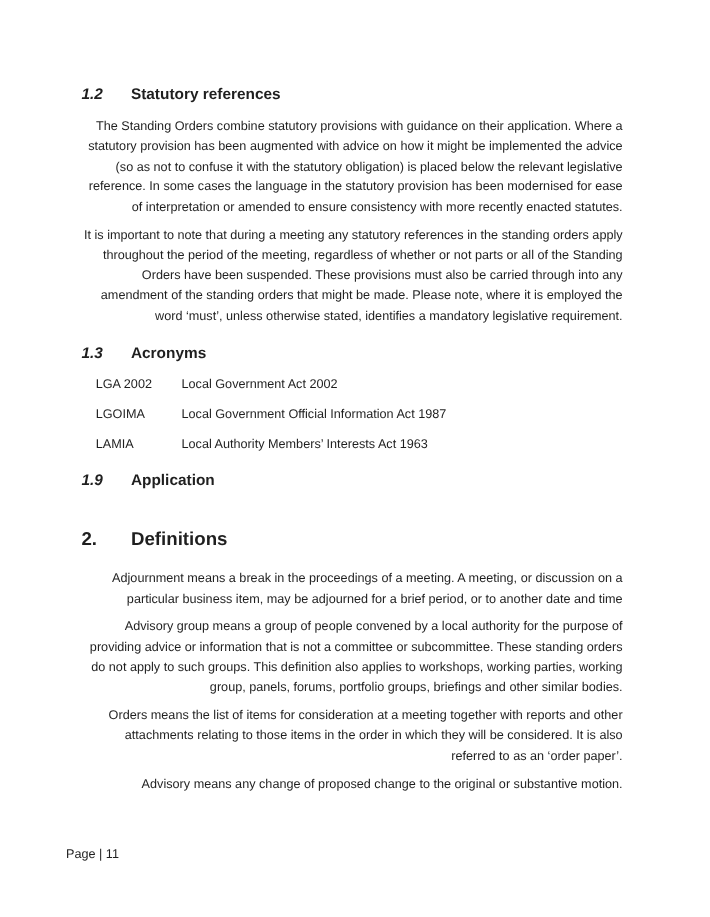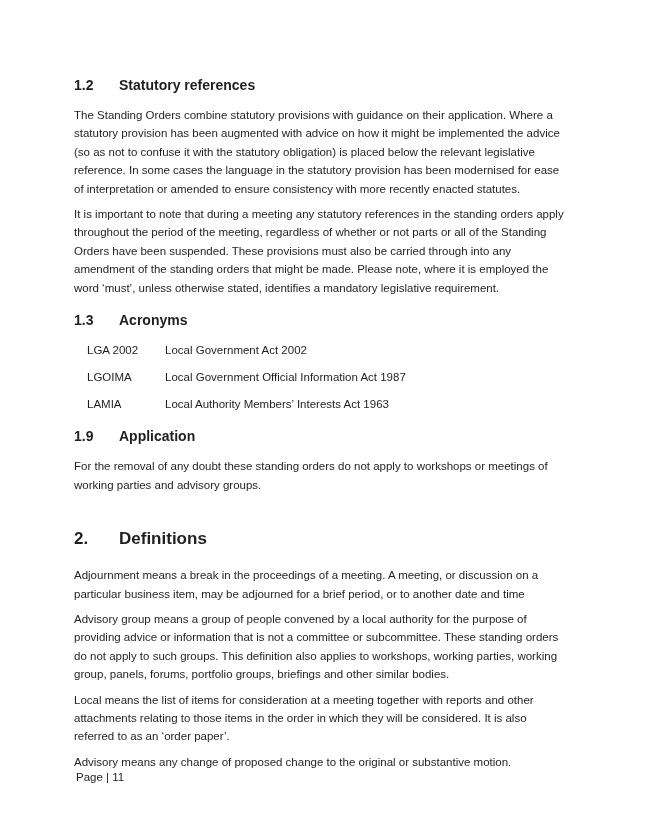--- a/index.html
+++ b/index.html
@@ -18,34 +18,34 @@
     background: #ffffff;
     padding: 76px 80px 0 74px;
   }
   .content { width: 492px; }
 
   
   p.para {
     font-size: 11.5px;
     line-height: 18.4px;
     margin: 0 0 7px 0;
-    text-align: left;
+    text-align: right;
   }
   p.para strong { font-weight: normal; }
 
   
   .h-sub {
     display: flex;
     font-size: 14px;
     line-height: 18px;
     font-weight: bold;
     margin: 14px 0 12px 0;
   }
   .h-sub:first-child { margin-top: 0; }
-  .h-sub .h-num { width: 45px; flex: 0 0 45px; }
+  .h-sub .h-num { width: 45px; flex: 0 0 45px; font-style: italic; }
 
   
   .h-main {
     display: flex;
     font-size: 17px;
     line-height: 22px;
     font-weight: bold;
     margin: 34px 0 16px 0;
   }
   .h-main .h-num { width: 45px; flex: 0 0 45px; }
@@ -55,21 +55,21 @@
   .acronym-row {
     display: flex;
     font-size: 11.5px;
     line-height: 18.4px;
     margin-bottom: 8.5px;
   }
   .acronym-abbr { width: 78px; flex: 0 0 78px; }
 
   .footer {
     position: absolute;
-    left: 76px;
+    left: 60px;
     top: 768px;
     font-size: 11.5px;
     line-height: 18px;
   }
 </style>
 </head>
 <body>
 
 <div class="page">
   <div class="content">
@@ -101,31 +101,30 @@
         <span class="acronym-abbr">LAMIA</span>
         <span class="acronym-full">Local Authority Members’ Interests Act 1963</span>
       </div>
     </div>
 
     <div class="h-sub">
       <span class="h-num">1.9</span>
       <span class="h-title">Application</span>
     </div>
 
-    <p class="para">For the removal of any doubt these standing orders do not apply to workshops or meetings of working parties and advisory groups.</p>
 
     <div class="h-main">
       <span class="h-num">2.</span>
       <span class="h-title">Definitions</span>
     </div>
 
     <p class="para"><strong>Adjournment</strong><span> means a break in the proceedings of a meeting. A meeting, or discussion on a particular business item, may be adjourned for a brief period, or to another date and time</span></p>
 
     <p class="para"><strong>Advisory group</strong><span> means a group of people convened by a local authority for the purpose of providing advice or information that is not a committee or subcommittee. These standing orders do not apply to such groups.  This definition also applies to workshops, working parties, working group, panels, forums, portfolio groups, briefings and other similar bodies.</span></p>
 
-    <p class="para"><strong>Local</strong><span> means the list of items for consideration at a meeting together with reports and other attachments relating to those items in the order in which they will be considered. It is also referred to as an ‘order paper’.</span></p>
+    <p class="para"><strong>Orders</strong><span> means the list of items for consideration at a meeting together with reports and other attachments relating to those items in the order in which they will be considered. It is also referred to as an ‘order paper’.</span></p>
 
     <p class="para"><strong>Advisory</strong><span> means any change of proposed change to the original or substantive motion.</span></p>
 
   </div>
 
   <div class="footer">Page | 11</div>
 </div>
 
 </body></html>

